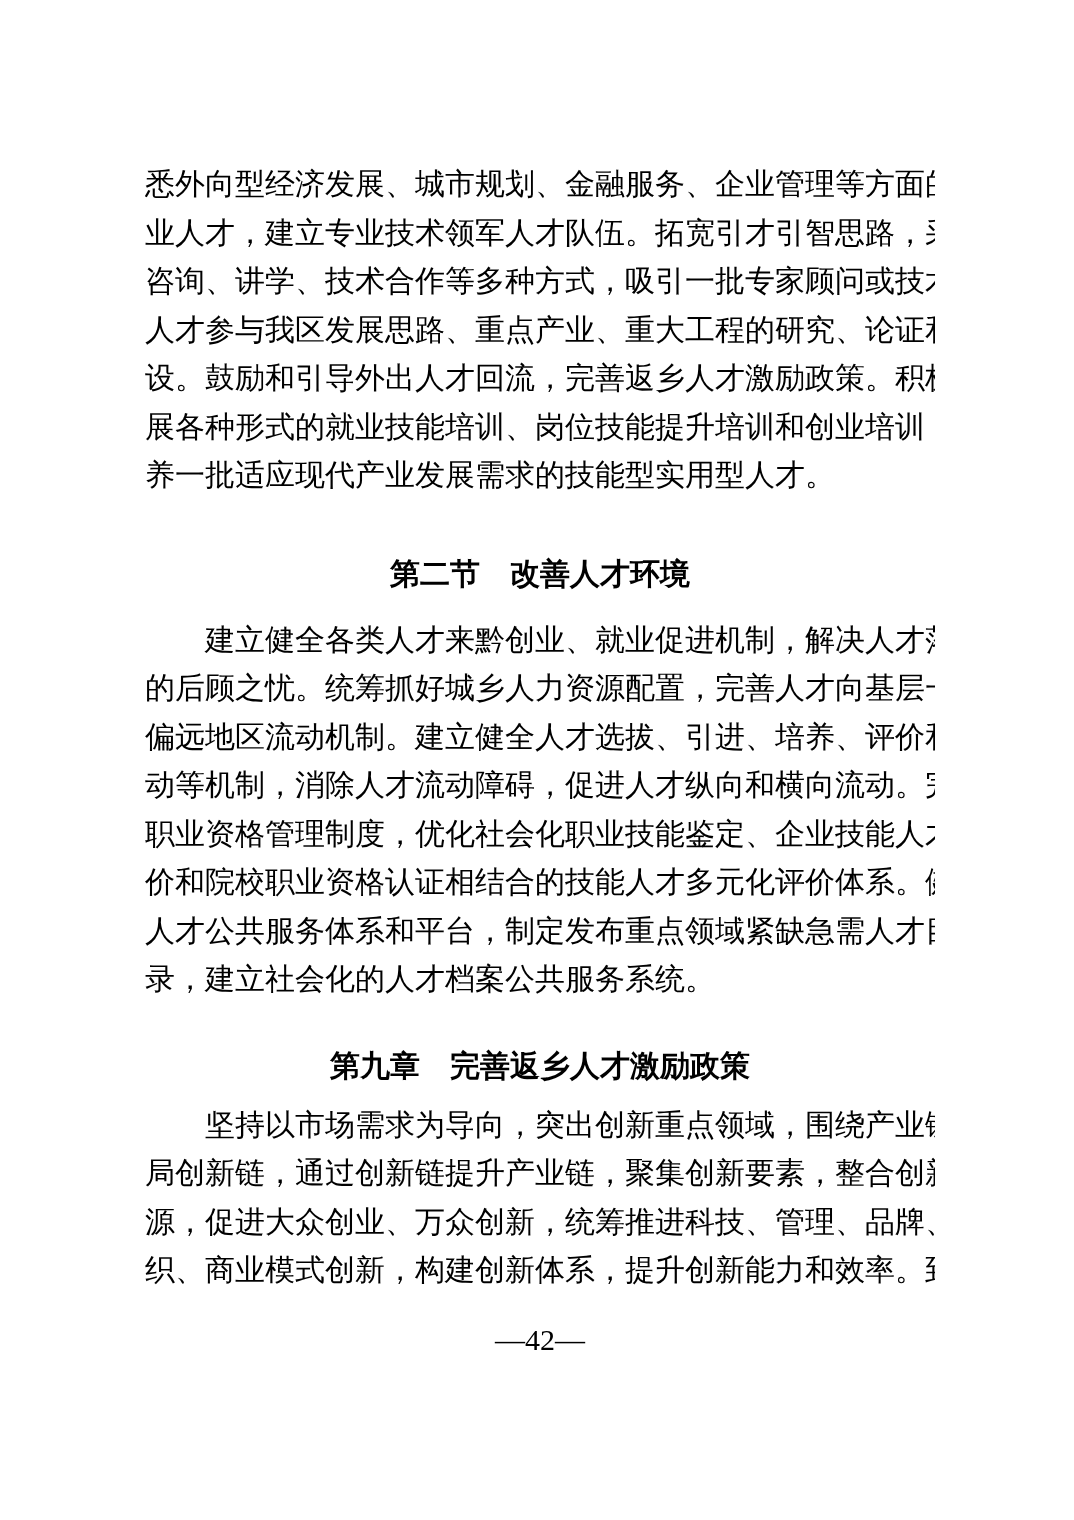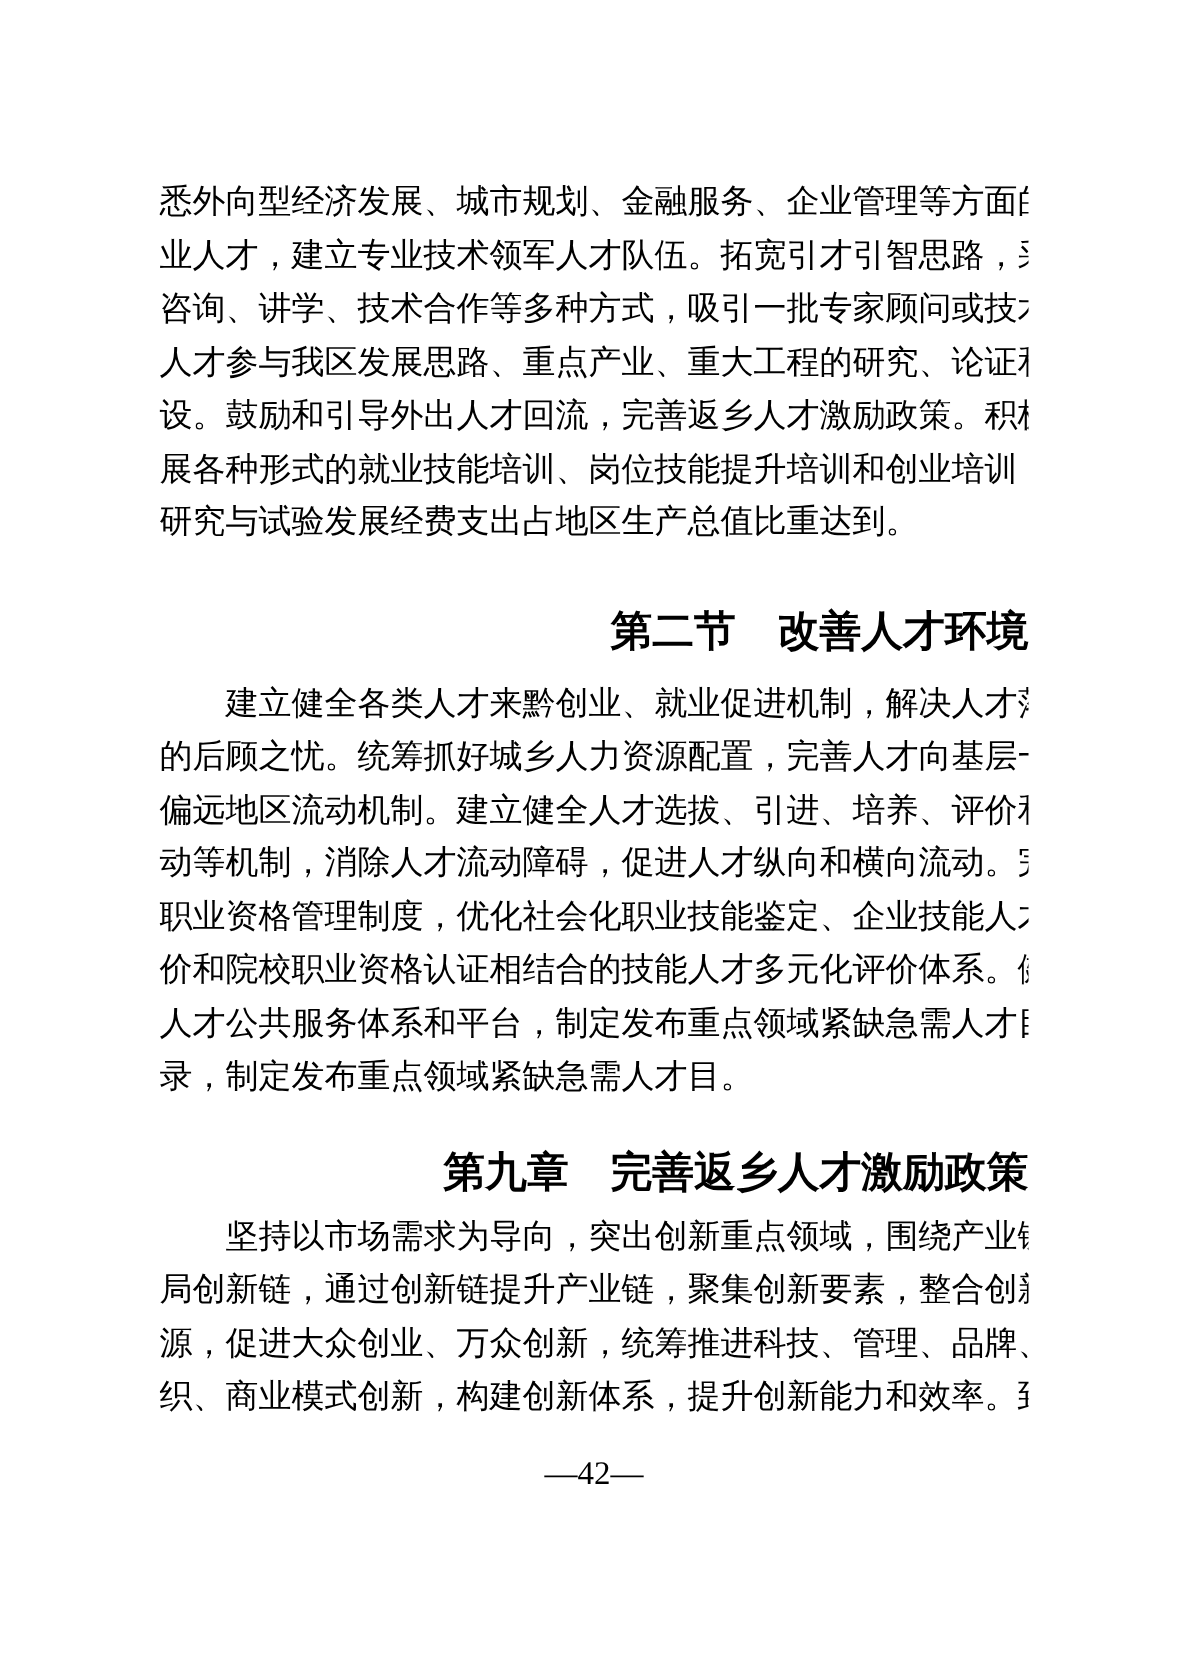--- a/index.html
+++ b/index.html
@@ -31,23 +31,23 @@
     text-align-last: justify;
     overflow: hidden;
     white-space: nowrap;
   }
   .body-line.indent { text-indent: 2em; }
   .body-line.endline {
     text-align: left;
     text-align-last: left;
   }
   .heading {
-    font-size: 38px;
+    font-size: 30px;
     font-weight: bold;
-    text-align: right;
+    text-align: center;
     line-height: 44px;
     height: 44px;
     color: #000000;
   }
   .heading-section {
     margin-top: 52px;
     margin-bottom: 20px;
     font-family: "Liberation Serif", "DejaVu Serif", serif;
   }
   .heading-chapter {
@@ -70,34 +70,34 @@
 <div class="page">
   <div class="content">
 
     <div class="para">
       <div class="body-line">悉外向型经济发展、城市规划、金融服务、企业管理等方面的专</div>
       <div class="body-line">业人才，建立专业技术领军人才队伍。拓宽引才引智思路，采取</div>
       <div class="body-line">咨询、讲学、技术合作等多种方式，吸引一批专家顾问或技术型</div>
       <div class="body-line">人才参与我区发展思路、重点产业、重大工程的研究、论证和建</div>
       <div class="body-line">设。鼓励和引导外出人才回流，完善返乡人才激励政策。积极开</div>
       <div class="body-line">展各种形式的就业技能培训、岗位技能提升培训和创业培训，培</div>
-      <div class="body-line endline">研究与试验发展经费支出占地区生产总值比重达到。</div>
+      <div class="body-line endline">养一批适应现代产业发展需求的技能型实用型人才。</div>
     </div>
 
     <div class="heading heading-section">第二节　改善人才环境</div>
 
     <div class="para">
       <div class="body-line indent">建立健全各类人才来黔创业、就业促进机制，解决人才落地</div>
       <div class="body-line">的后顾之忧。统筹抓好城乡人力资源配置，完善人才向基层一线、</div>
       <div class="body-line">偏远地区流动机制。建立健全人才选拔、引进、培养、评价和流</div>
       <div class="body-line">动等机制，消除人才流动障碍，促进人才纵向和横向流动。完善</div>
       <div class="body-line">职业资格管理制度，优化社会化职业技能鉴定、企业技能人才评</div>
       <div class="body-line">价和院校职业资格认证相结合的技能人才多元化评价体系。健全</div>
       <div class="body-line">人才公共服务体系和平台，制定发布重点领域紧缺急需人才目</div>
-      <div class="body-line endline">录，制定发布重点领域紧缺急需人才目。</div>
+      <div class="body-line endline">录，建立社会化的人才档案公共服务系统。</div>
     </div>
 
     <div class="heading heading-chapter">第九章　完善返乡人才激励政策</div>
 
     <div class="para">
       <div class="body-line indent">坚持以市场需求为导向，突出创新重点领域，围绕产业链布</div>
       <div class="body-line">局创新链，通过创新链提升产业链，聚集创新要素，整合创新资</div>
       <div class="body-line">源，促进大众创业、万众创新，统筹推进科技、管理、品牌、组</div>
       <div class="body-line">织、商业模式创新，构建创新体系，提升创新能力和效率。到</div>
     </div>

